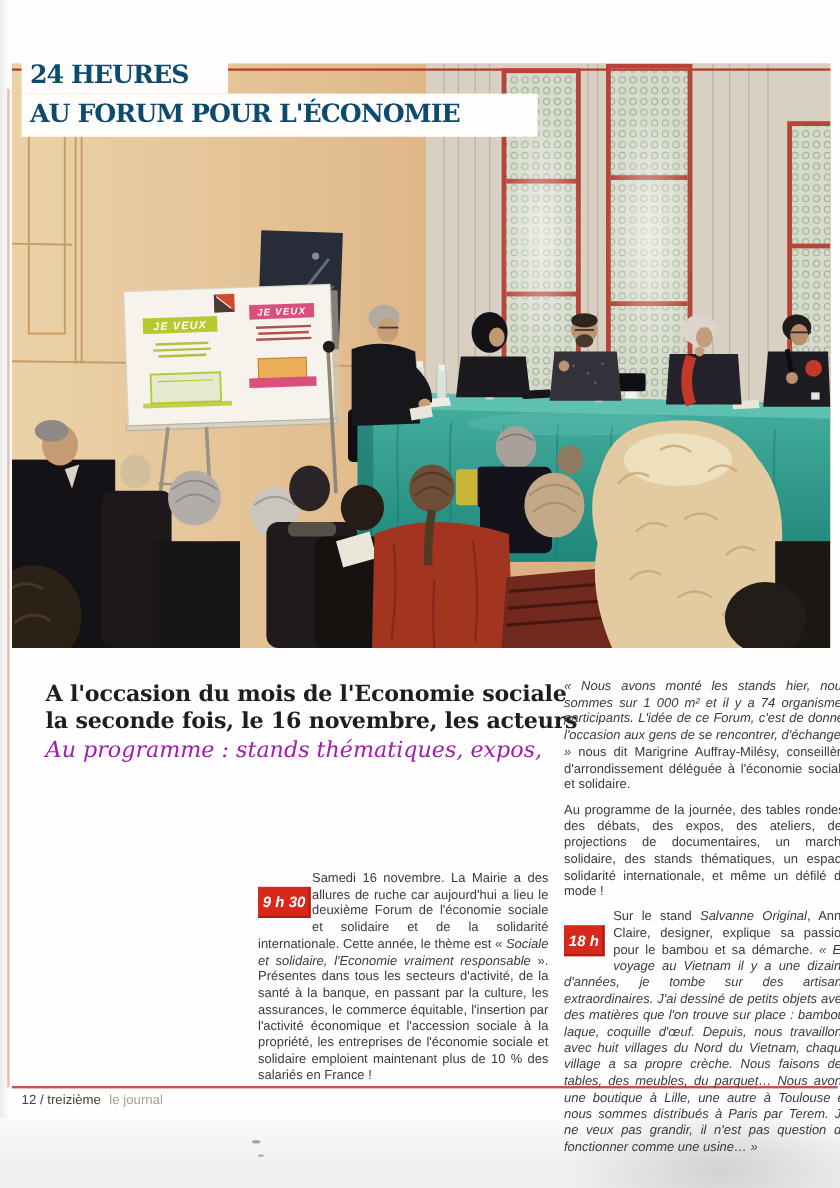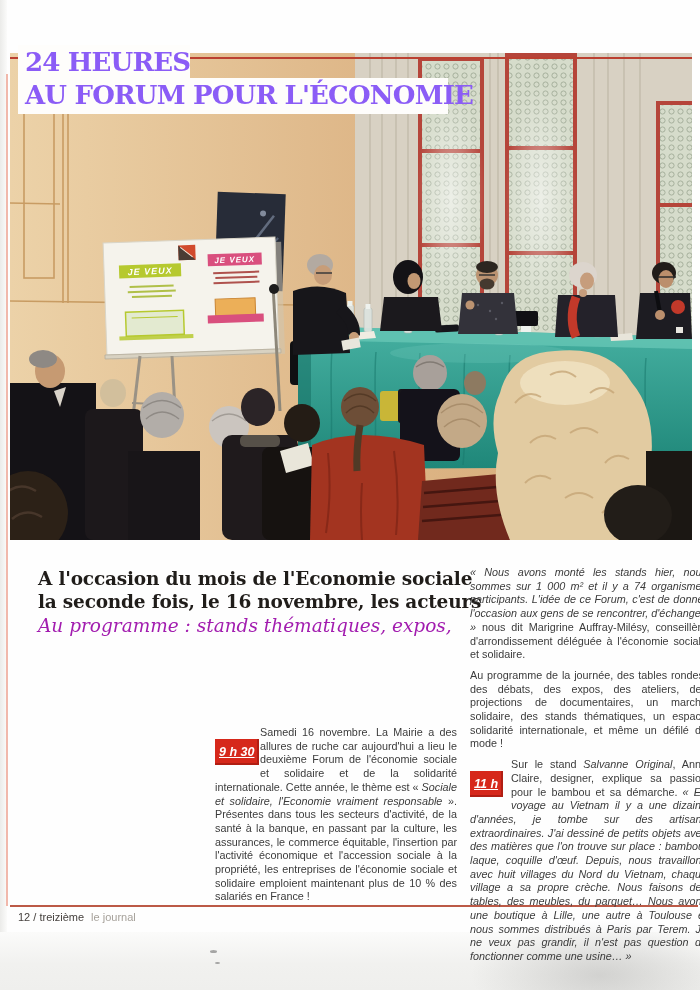--- a/index.html
+++ b/index.html
@@ -16,39 +16,39 @@
   .speck{position:absolute;background:#555;opacity:.5;border-radius:50%;}
   
   .photo{position:absolute;left:10px;top:53px;width:682px;height:487px;overflow:hidden;background:#d9b488;}
   .photo svg{display:block;}
   .photo-topline{position:absolute;left:10px;top:57px;width:682px;height:2px;background:#bb4030;z-index:4;}
   
   .strip{position:absolute;background:#fefdfb;z-index:5;}
   .strip-1{left:18px;top:45px;width:172px;height:33px;}
   .strip-2{left:18px;top:78px;width:430px;height:36px;}
   .strip-3{left:18px;top:114px;width:440px;height:36px;}
-  .headline{font-family:"DejaVu Serif",serif;font-weight:bold;color:#8b5cf6;
-            font-size:26px;line-height:34px;letter-spacing:-0.8px;white-space:nowrap;padding-left:7px;}
+  .headline{font-family:"DejaVu Serif",serif;font-weight:bold;color:#0c4a6e;
+            font-size:21px;line-height:34px;letter-spacing:-0.8px;white-space:nowrap;padding-left:7px;}
   
   .intro{position:absolute;left:38px;top:567px;width:390px;z-index:3;}
   .intro .ln{white-space:nowrap;font-family:"DejaVu Serif",serif;font-size:18.5px;line-height:23.4px;}
   .intro-bold .ln{font-weight:bold;color:#201d1a;letter-spacing:-0.2px;}
   .intro-reg .ln{font-weight:normal;color:#a21caf;font-style:italic;}
   
   .col{position:absolute;font-size:10.8px;line-height:13.7px;color:#3b3b3b;text-align:justify;z-index:3;}
   .col-left{left:215px;top:726px;width:242px;}
   .col-right{left:470px;top:566px;width:237px;}
   .col p{margin:0 0 7px 0;}
   .seg-i{font-style:italic;}
   .badge-float{float:left;width:45px;height:44px;position:relative;}
   .badge-float.small{width:41px;}
   .badge{position:absolute;left:0;top:13px;background:#d6281b;color:#ffffff;
          font-style:italic;font-weight:bold;font-size:12.5px;line-height:1;
          padding:7px 5px 6px 4px;white-space:nowrap;
-         box-shadow:inset -2px -2px 0 rgba(110,12,6,.35);text-decoration:underline;}
+         box-shadow:inset -2px -2px 0 rgba(110,12,6,.35);}
   
   .footer-line{position:absolute;left:10px;top:905px;width:688px;height:2px;background:#bc5a47;}
   .footer{position:absolute;left:18px;top:911px;font-size:11px;color:#45403d;}
   .footer .bold{font-weight:normal;}
   .footer .light{font-weight:normal;color:#a6a19a;margin-left:4px;}
 </style>
 </head>
 <body>
 
 <div class="canvas">
@@ -337,21 +337,21 @@
           <span class="badge">9 h 30</span>
         </span><span><span>Samedi 16 novembre. La Mairie a des allures de ruche car aujourd'hui a lieu le deuxième Forum de l'économie sociale et solidaire et de la solidarité internationale. Cette année, le thème est « </span><span class="seg-i">Sociale et solidaire, l'Economie vraiment responsable</span><span> ». Présentes dans tous les secteurs d'activité, de la santé à la banque, en passant par la culture, les assurances, le commerce équitable, l'insertion par l'activité économique et l'accession sociale à la propriété, les entreprises de l'économie sociale et solidaire emploient maintenant plus de 10 % des salariés en France !</span></span>
     </p>
   </div>
 
   <div class="col col-right">
     <p><span class="seg-i">« Nous avons monté les stands hier, nous sommes sur 1 000 m² et il y a 74 organismes participants. L'idée de ce Forum, c'est de donner l'occasion aux gens de se rencontrer, d'échanger. »</span><span> nous dit Marigrine Auffray-Milésy, conseillère d'arrondissement déléguée à l'économie sociale et solidaire.</span></p>
     <p>Au programme de la journée, des tables rondes, des débats, des expos, des ateliers, des projections de documentaires, un marché solidaire, des stands thématiques, un espace solidarité internationale, et même un défilé de mode !</p>
     <p>
       <span class="badge-float small">
-          <span class="badge">11 h</span>
+          <span class="badge">18 h</span>
         </span><span><span>Sur le stand </span><span class="seg-i">Salvanne Original</span><span>, Anne Claire, designer, explique sa passion pour le bambou et sa démarche. </span><span class="seg-i">« En voyage au Vietnam il y a une dizaine d'années, je tombe sur des artisans extraordinaires. J'ai dessiné de petits objets avec des matières que l'on trouve sur place : bambou, laque, coquille d'œuf. Depuis, nous travaillons avec huit villages du Nord du Vietnam, chaque village a sa propre crèche. Nous faisons des tables, des meubles, du parquet… Nous avons une boutique à Lille, une autre à Toulouse et nous sommes distribués à Paris par Terem. Je ne veux pas grandir, il n'est pas question de fonctionner comme une usine… »</span></span>
     </p>
   </div>
 
   <div class="footer-line"></div>
   <div class="footer">
     <span class="bold">12 /</span>
     <span class="bold">treizième</span>
     <span class="light">le journal</span>
   </div>

